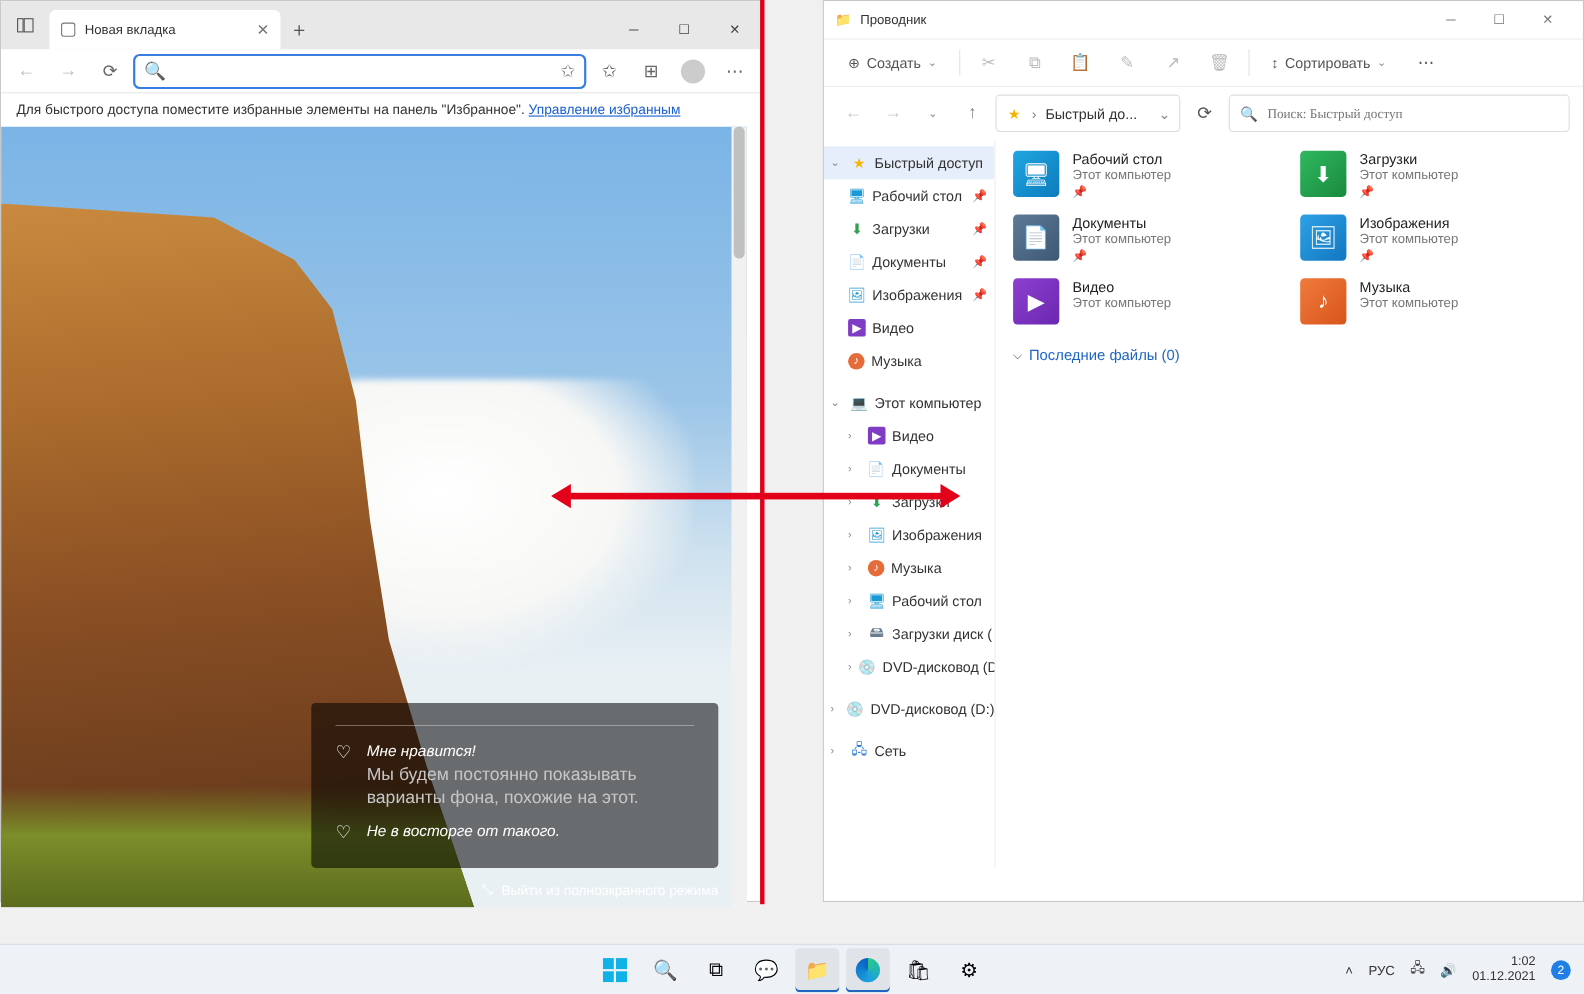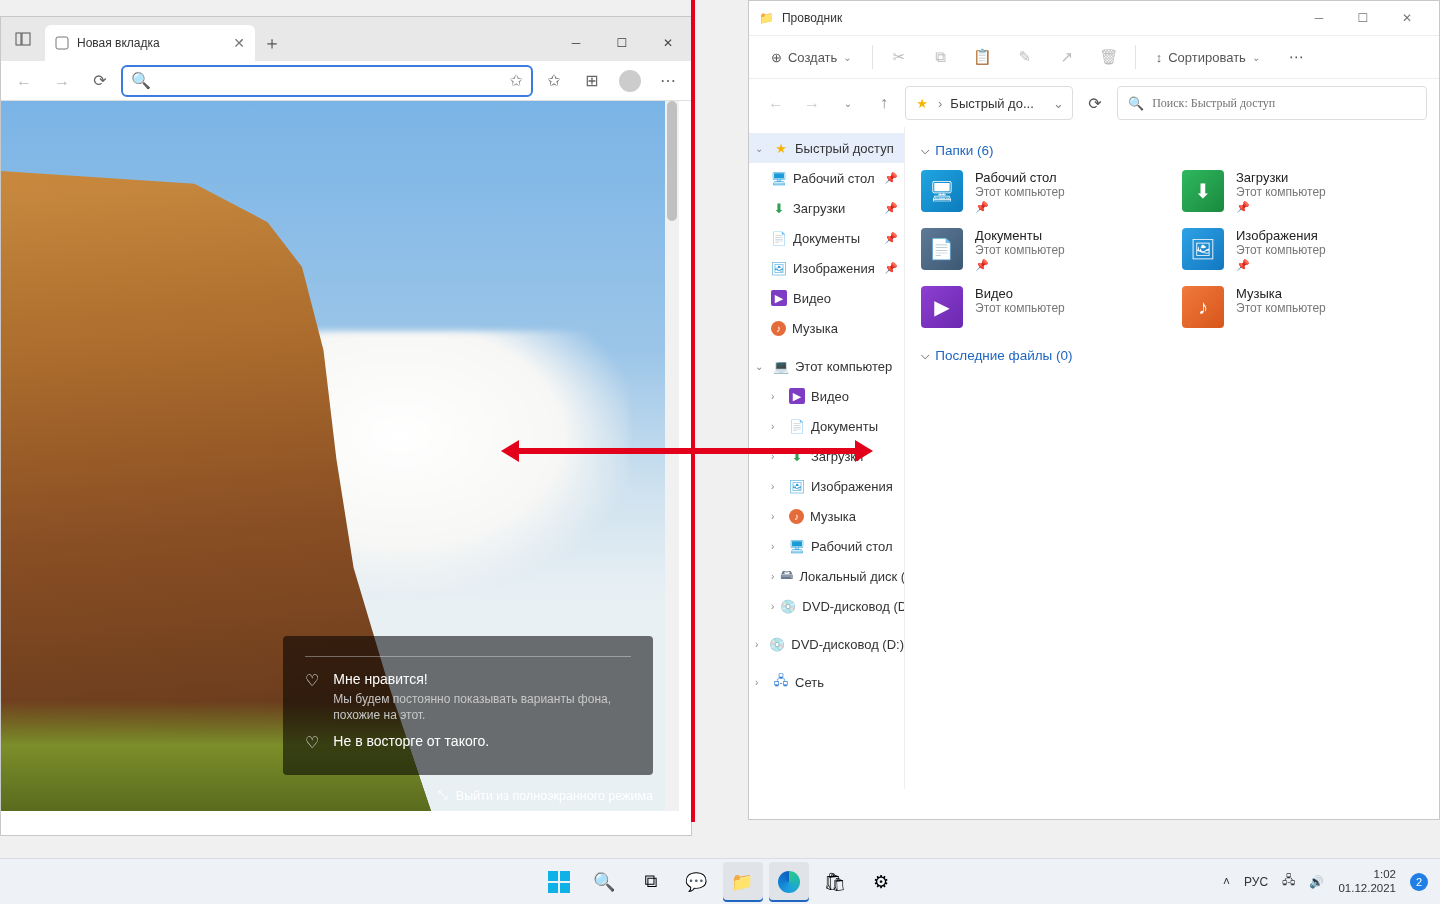--- a/index.html
+++ b/index.html
@@ -1,19 +1,19 @@
 <!DOCTYPE html>
 <html><head>
 <meta charset="utf-8">
 <style>
 * { margin:0; padding:0; box-sizing:border-box; font-family:"Segoe UI",Arial,sans-serif; }
 body { width:1440px; height:904px; background:#f0f0f0; overflow:hidden; position:relative; }
 
 
-.edge { position:absolute; left:0; top:16px; width:692px; height:820px; background:#fff; border:1px solid #c8c8c8; }
+.edge { position:absolute; left:0; top:0; width:692px; height:820px; background:#fff; border:1px solid #c8c8c8; }
 .edge-titlebar { height:44px; background:#e8e8e8; display:flex; align-items:flex-end; }
 .tab-btn { width:44px; height:44px; display:flex; align-items:center; justify-content:center; color:#555; }
 .edge-tab { height:36px; width:210px; background:#fff; border-radius:6px 6px 0 0; display:flex; align-items:center; padding:0 10px; gap:8px; font-size:12px; color:#333; }
 .edge-tab .x { margin-left:auto; color:#777; font-size:14px; }
 .newtab { width:34px; height:36px; display:flex; align-items:center; justify-content:center; color:#555; font-size:18px; }
 .edge-winctl { margin-left:auto; display:flex; }
 .edge-winctl div { width:46px; height:36px; display:flex; align-items:center; justify-content:center; color:#444; font-size:12px; }
 .edge-toolbar { height:40px; display:flex; align-items:center; padding:0 6px; gap:4px; border-bottom:1px solid #e0e0e0; background:#fff; }
 .tbtn { width:34px; height:34px; display:flex; align-items:center; justify-content:center; color:#666; border-radius:4px; }
 .tbtn.disabled{ color:#bbb; }
@@ -24,22 +24,22 @@
 .hero { position:relative; width:678px; height:710px; margin-left:0; overflow:hidden; }
 .hero-sky { position:absolute; inset:0; background:linear-gradient(180deg,#7ab4e6 0%,#9bc5e8 35%,#cfe2ef 55%,#e9f0f4 70%); }
 .hero-cloud { position:absolute; right:50px; top:230px; width:380px; height:260px; background:radial-gradient(ellipse at 40% 40%,#fff 0%,#f7f7f5 50%,rgba(255,255,255,0) 75%); filter:blur(3px); }
 .hero-rock { position:absolute; left:0; bottom:0; width:430px; height:640px; background:linear-gradient(175deg,#c98a3f 0%,#a96a2c 30%,#8a4f24 55%,#6f3f1e 80%,#4a2d16 100%); clip-path:polygon(0 0,45% 2%,62% 8%,70% 15%,75% 28%,78% 45%,82% 62%,90% 80%,100% 100%,0 100%); }
 .hero-rock::after{ content:""; position:absolute; left:0; bottom:0; right:-40px; height:110px; background:linear-gradient(0deg,#5a6b1e,#7c8e2a 60%,rgba(124,142,42,0)); }
 .hero-scroll { position:absolute; right:0; top:0; width:14px; height:100%; background:#f1f1f1; }
 .hero-scroll::before{ content:""; position:absolute; left:2px; top:0; width:10px; height:120px; background:#c0c0c0; border-radius:5px; }
 .feedback { position:absolute; right:26px; bottom:36px; width:370px; background:rgba(0,0,0,.55); border-radius:4px; padding:20px 22px 16px; color:#e9e9e9; }
 .feedback hr { border:none; border-top:1px solid rgba(255,255,255,.35); margin-bottom:14px; }
 .fb-row { display:flex; gap:14px; margin-bottom:6px; align-items:flex-start; }
-.fb-row .h { font-size:14px; color:#fff; margin-bottom:4px; }
-.fb-row .s { font-size:12px; color:#c7c7c7; line-height:1.35; }
+.fb-row .h { font-size:14px; color:#fff; margin-bottom:4px;font-style:italic; }
+.fb-row .s { font-size:16px; color:#c7c7c7; line-height:1.35; }
 .exitfs { position:absolute; right:26px; bottom:8px; font-size:12.5px; color:#fff; display:flex; align-items:center; gap:8px; }
 
 
 .fex { position:absolute; right:0; top:0; width:692px; height:820px; background:#fff; border:1px solid #c8c8c8; }
 .fex-title { height:34px; display:flex; align-items:center; padding:0 10px; gap:8px; font-size:12px; color:#333; }
 .fex-title .winctl { margin-left:auto; display:flex; }
 .fex-title .winctl div{ width:44px; height:30px; display:flex; align-items:center; justify-content:center; color:#777; }
 .fex-ribbon { height:44px; border-top:1px solid #eee; border-bottom:1px solid #eee; display:flex; align-items:center; padding:0 12px; gap:10px; }
 .rbtn { height:30px; padding:0 10px; display:flex; align-items:center; gap:6px; color:#555; font-size:13px; border-radius:4px; }
 .rsep{ width:1px; height:24px; background:#e3e3e3; }
@@ -142,20 +142,24 @@
       <span style="color:#888">✩</span>
     </div>
     <div class="tbtn">✩</div>
     <div class="tbtn">⊞</div>
     <div class="tbtn">
         <span style="width:22px;height:22px;border-radius:50%;background:#ccc;display:block"></span>
       </div>
     <div class="tbtn">⋯</div>
   </div>
 
+  <div class="fav-hint">
+    <span>Для быстрого доступа поместите избранные элементы на панель "Избранное".</span>
+    <a href="#">Управление избранным</a>
+  </div>
 
   <div class="hero">
     <div class="hero-sky"></div>
     <div class="hero-cloud"></div>
     <div class="hero-rock"></div>
     <div class="hero-scroll"></div>
 
     <div class="feedback">
       <hr>
       <div class="fb-row">
@@ -299,44 +303,41 @@
           <span>Музыка</span>
         </div>
       <div class="tn" style="padding-left:22px">
           <span class="chv">›</span>
           <span class="ic ic-desk">🖥</span>
           <span>Рабочий стол</span>
         </div>
       <div class="tn" style="padding-left:22px">
           <span class="chv">›</span>
           <span class="ic ic-hdd">🖴</span>
-          <span>Локальный диск (</span>
+          <span>Загрузки диск (</span>
         </div>
       <div class="tn" style="padding-left:22px">
           <span class="chv">›</span>
           <span class="ic ic-dvd">💿</span>
           <span>DVD-дисковод (D:</span>
         </div>
 
       <div class="tn" style="margin-top:8px">
           <span class="chv">›</span>
           <span class="ic ic-dvd">💿</span>
           <span>DVD-дисковод (D:)</span>
         </div>
       <div class="tn" style="margin-top:8px">
           <span class="chv">›</span>
           <span class="ic ic-net">🖧</span>
           <span>Сеть</span>
         </div>
     </div>
 
     <div class="content">
-      <div class="sect">
-          <span>Папки (6)</span>
-        </div>
       <div class="grid">
         <div class="fitem">
             <div class="fico desk">🖥</div>
             <div class="ftxt">
               <div class="n">Рабочий стол</div>
               <div class="s">Этот компьютер</div>
               <div class="p">📌</div>
             </div>
           </div>
         <div class="fitem">

